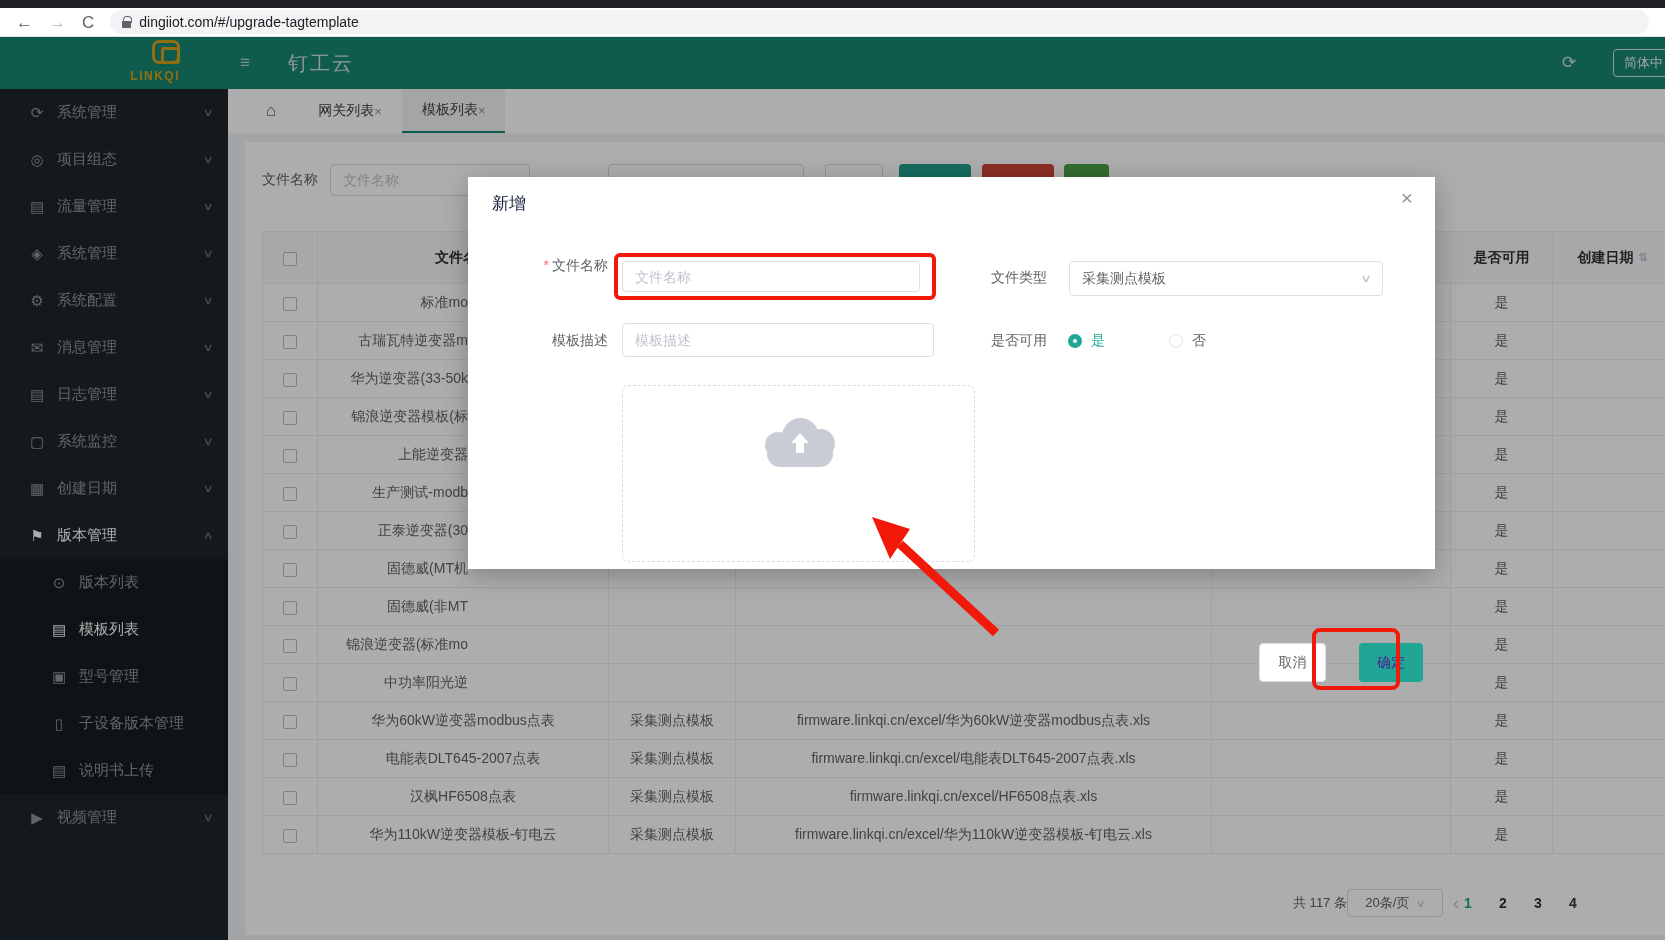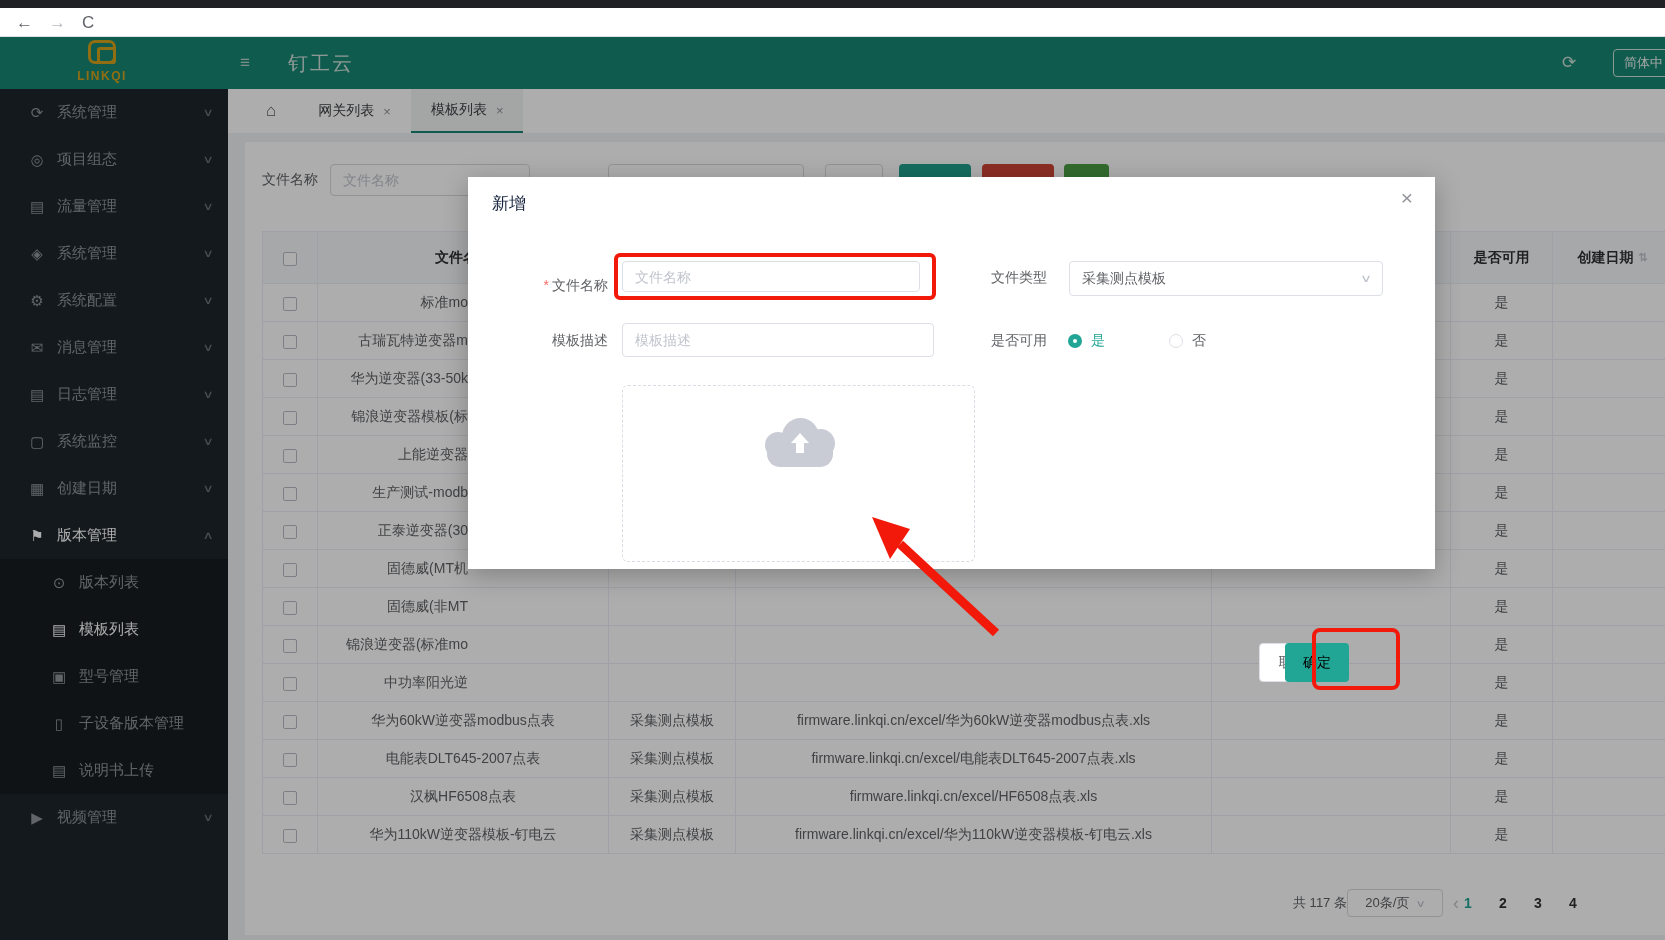--- a/index.html
+++ b/index.html
@@ -12,21 +12,21 @@
   .nav-ic{font-size:17px;color:#5f6368;line-height:1;}
   .nav-ic.dim{color:#b6b9be;}
   .url-pill{flex:1;height:24px;background:#f1f3f4;border-radius:13px;display:flex;align-items:center;gap:8px;padding:0 12px;}
   .lock{position:relative;width:9px;height:7px;background:#5f6368;border-radius:1px;margin-top:4px;}
   .lock::before{content:"";position:absolute;left:1px;top:-5px;width:7px;height:6px;border:1.6px solid #5f6368;border-bottom:none;border-radius:4px 4px 0 0;}
   .url-text{font-size:14px;color:#202124;}
 
   
   .app{position:absolute;left:0;top:37px;width:1665px;height:903px;background:#f0f2f5;overflow:hidden;}
   .appbar{position:absolute;left:0;top:0;width:100%;height:52px;background:#178772;}
-  .logo{position:absolute;left:46px;top:3px;width:112px;text-align:center;}
+  .logo{position:absolute;left:68px;top:3px;width:112px;text-align:right;}
   .logo-mark{display:inline-block;position:relative;width:28px;height:24px;border:3px solid #d8a21c;border-radius:7px;}
   .logo-mark::before{content:"";position:absolute;right:-3px;bottom:-3px;width:13px;height:11px;border:3px solid #d8a21c;border-radius:3px;}
   .logo-text{font-size:12px;font-weight:bold;color:#d8a21c;letter-spacing:1.5px;line-height:1.4;}
   .collapse-ic{position:absolute;left:240px;top:16px;font-size:17px;color:#b9cfc9;}
   .app-title{position:absolute;left:288px;top:13px;font-size:20px;color:#cfe0db;letter-spacing:2px;}
   .refresh-top{position:absolute;left:1562px;top:15px;font-size:17px;color:#cfe0db;}
   .lang-btn{position:absolute;left:1613px;top:12px;height:28px;padding:0 10px;border:1px solid #cfe0db;border-radius:4px;color:#eef5f3;font-size:13px;line-height:26px;white-space:nowrap;background:transparent;}
 
   
   .sidebar{position:absolute;left:0;top:52px;width:228px;height:851px;background:#1e262b;}
@@ -35,21 +35,21 @@
   .mi-label{flex:1;margin-left:9px;white-space:nowrap;}
   .mi-chev{font-size:11px;color:#6d7478;transform:scaleX(1.4);}
   .menu-item.parent-active{color:#fff;}
   .submenu{background:#171d21;}
   .submenu .menu-item{padding-left:48px;}
   .submenu .menu-item.active{color:#fff;}
 
   
   .tabbar{position:absolute;left:228px;top:52px;right:0;height:44px;background:#fff;display:flex;align-items:center;}
   .home-ic{margin-left:38px;font-size:17px;color:#5a5e66;}
-  .tab{display:flex;align-items:center;gap:9px;padding:12px 20px;height:44px;font-size:14px;color:#3c4043;cursor:pointer;}
+  .tab{display:flex;align-items:center;padding:12px 20px;height:44px;font-size:14px;color:#3c4043;cursor:pointer;}
   .tab:first-of-type{margin-left:22px;}
   .tab .tab-x{color:#909399;font-size:13px;}
   .tab.active{background:#f2f3f4;border-bottom:2px solid #178772;}
 
   
   .card{position:absolute;left:245px;top:105px;right:0;bottom:5px;background:#fff;}
   .filter-row{position:absolute;left:17px;top:22px;display:flex;align-items:center;}
   .f-label{font-size:14px;color:#606266;margin-right:12px;white-space:nowrap;}
   .f-input{width:200px;height:32px;border:1px solid #d6d9df;border-radius:4px;padding:0 12px;font-size:14px;color:#606266;font-family:"Liberation Sans",sans-serif;}
   .f-input::placeholder{color:#c0c4cc;}
@@ -98,38 +98,42 @@
   .c1{left:17px;top:0;width:37px;height:37px;}
   .c2{left:0;top:14px;width:26px;height:26px;}
   .c3{left:41px;top:11px;width:29px;height:29px;}
   .c-base{position:absolute;left:2px;top:22px;width:66px;height:27px;background:#c9ccd4;border-radius:13px;}
   .up-arrow{position:absolute;left:26px;top:15px;width:0;height:0;border-left:9px solid transparent;border-right:9px solid transparent;border-bottom:10px solid #fff;}
   .up-stem{position:absolute;left:31px;top:24px;width:8px;height:11px;background:#fff;}
   .upload-text{position:absolute;left:0;right:0;top:118px;text-align:center;font-size:14px;color:#606266;}
   .upload-link{color:#21a695;}
   .m-btn{position:absolute;top:466px;height:39px;border-radius:4px;font-size:14px;font-family:"Liberation Sans",sans-serif;cursor:pointer;margin-left:16px;}
   .m-cancel{left:775px;width:67px;background:#fff;border:1px solid #dcdfe6;color:#606266;}
-  .m-confirm{left:801px;width:64px;background:#21a695;border:none;color:#000000;}
+  .m-confirm{left:875px;width:64px;background:#21a695;border:none;color:#4c1d95;}
 
   
   .anno{position:absolute;border:4px solid #f2190a;z-index:60;pointer-events:none;}
   .anno-input{left:614px;top:216px;width:322px;height:47px;border-radius:6px;}
   .anno-confirm{left:1312px;top:591px;width:88px;height:62px;border-radius:8px;}
   .anno-arrow{position:absolute;left:850px;top:468px;z-index:60;pointer-events:none;}
 </style>
 </head>
 <body>
 
 <div class="screen">
 
   <div class="chrome-strip"></div>
   <div class="browser">
     <span class="nav-ic">←</span>
     <span class="nav-ic dim">→</span>
     <span class="nav-ic">C</span>
+    <div class="url-pill">
+      <span class="lock"></span>
+      <span class="url-text">dingiiot.com/#/upgrade-tagtemplate</span>
+    </div>
   </div>
 
   <div class="app">
 
     <div class="appbar">
       <div class="logo">
         <span class="logo-mark"></span>
         <div class="logo-text">LINKQI</div>
       </div>
       <span class="collapse-ic">≡</span>
@@ -416,21 +420,21 @@
           </span>
       </div>
     </div>
 
     <div class="overlay"></div>
 
     <div class="modal">
       <div class="m-title">新增</div>
       <div class="m-close">×</div>
 
-      <div class="m-label" style="left:40px;top:100px;">
+      <div class="m-label" style="left:40px;top:80px;">
         <span class="req-star">*</span><span>文件名称</span>
       </div>
       <input class="m-input" style="left: 154px; top: 84px; width: 298px; height: 31px;" placeholder="文件名称">
 
       <div class="m-label" style="left:479px;top:92px;">文件类型</div>
       <div class="m-select">
         <span>采集测点模板</span>
         <span class="chev">∨</span>
       </div>
 

